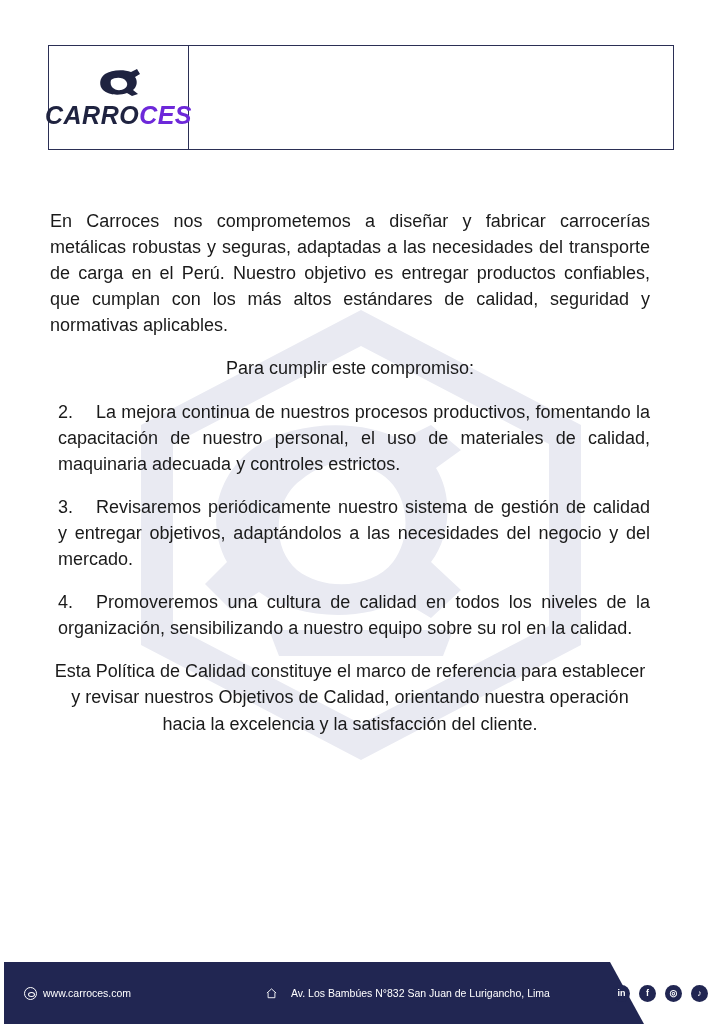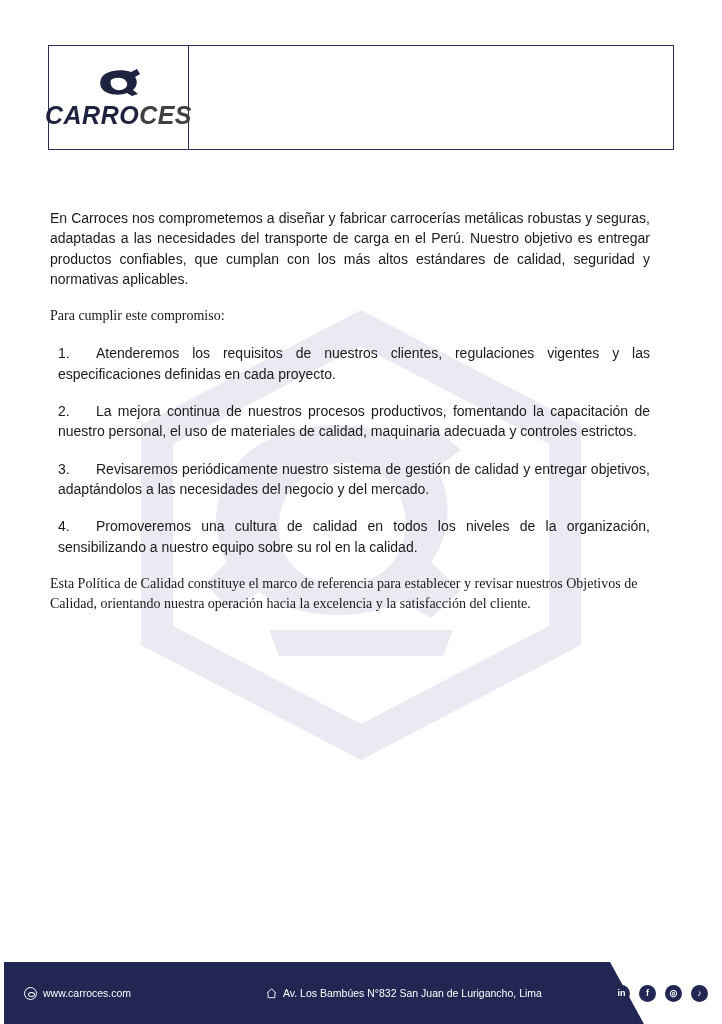--- a/index.html
+++ b/index.html
@@ -57,21 +57,21 @@
   }
   .logo-text {
     font-family: "Liberation Sans", sans-serif;
     font-weight: bold;
     font-style: italic;
     font-size: 25px;
     letter-spacing: 0.5px;
     margin-top: 2px;
   }
   .logo-text .c-dark { color: #1f2340; }
-  .logo-text .c-red { color: #404040; }
+  .logo-text .c-red { color: #6d28d9; }
 
   .hdr-title {
     flex: 1 1 auto;
     border-right: 1px solid #2b2f55;
     box-sizing: border-box;
     display: flex;
     align-items: center;
     justify-content: center;
     text-align: center;
     padding: 0 10px;
@@ -93,30 +93,30 @@
   }
   .hdr-meta div { white-space: nowrap; }
 
   
   .content {
     position: absolute;
     left: 50px;
     top: 208px;
     width: 600px;
     z-index: 2;
-    font-size: 14px;
+    font-size: 18px;
     line-height: 1.45;
     color: #1a1a1a;
   }
   .content p {
     margin: 0 0 17px 0;
     text-align: justify;
   }
   .content p.intro { text-align: justify; }
-  .content p.plain { text-align: left; font-family: Liberation Serif, serif; }
+  .content p.plain { text-align: center; }
   .item {
     margin: 0 0 17px 0;
     padding-left: 8px;
     text-align: justify;
   }
   .item .num {
     display: inline-block;
     width: 38px;
     font-weight: normal;
   }
@@ -165,21 +165,21 @@
     display: flex;
     align-items: center;
     gap: 6px;
     white-space: nowrap;
   }
   .f-addr {
     position: absolute;
     left: 262px;
     display: flex;
     align-items: center;
-    gap: 6px;
+    gap: 14px;
     white-space: nowrap;
   }
   .f-socials {
     position: absolute;
     right: 18px;
     display: flex;
     align-items: center;
     gap: 9px;
     text-align: center;
   }
@@ -244,23 +244,20 @@
       <div class="logo-text"><span class="c-dark">CARRO</span><span class="c-red">CES</span></div>
     </div>
   </div>
 </div>
 
 <div class="content">
   <p class="intro">En Carroces nos comprometemos a diseñar y fabricar carrocerías metálicas robustas y seguras, adaptadas a las necesidades del transporte de carga en el Perú. Nuestro objetivo es entregar productos confiables, que cumplan con los más altos estándares de calidad, seguridad y normativas aplicables.</p>
   <p class="plain">Para cumplir este compromiso:</p>
 
   <div class="item">
-    <span class="num">1.</span><span>Atenderemos los requisitos de nuestros clientes, regulaciones vigentes y las especificaciones definidas en cada proyecto.</span>
-  </div>
-  <div class="item">
     <span class="num">2.</span><span>La mejora continua de nuestros procesos productivos, fomentando la capacitación de nuestro personal, el uso de materiales de calidad, maquinaria adecuada y controles estrictos.</span>
   </div>
   <div class="item j3">
     <span class="num">3.</span><span>Revisaremos periódicamente nuestro sistema de gestión de calidad y entregar objetivos, adaptándolos a las necesidades del negocio y del mercado.</span>
   </div>
   <div class="item">
     <span class="num">4.</span><span>Promoveremos una cultura de calidad en todos los niveles de la organización, sensibilizando a nuestro equipo sobre su rol en la calidad.</span>
   </div>
 
   <p class="plain">Esta Política de Calidad constituye el marco de referencia para establecer y revisar nuestros Objetivos de Calidad, orientando nuestra operación hacia la excelencia y la satisfacción del cliente.</p>

